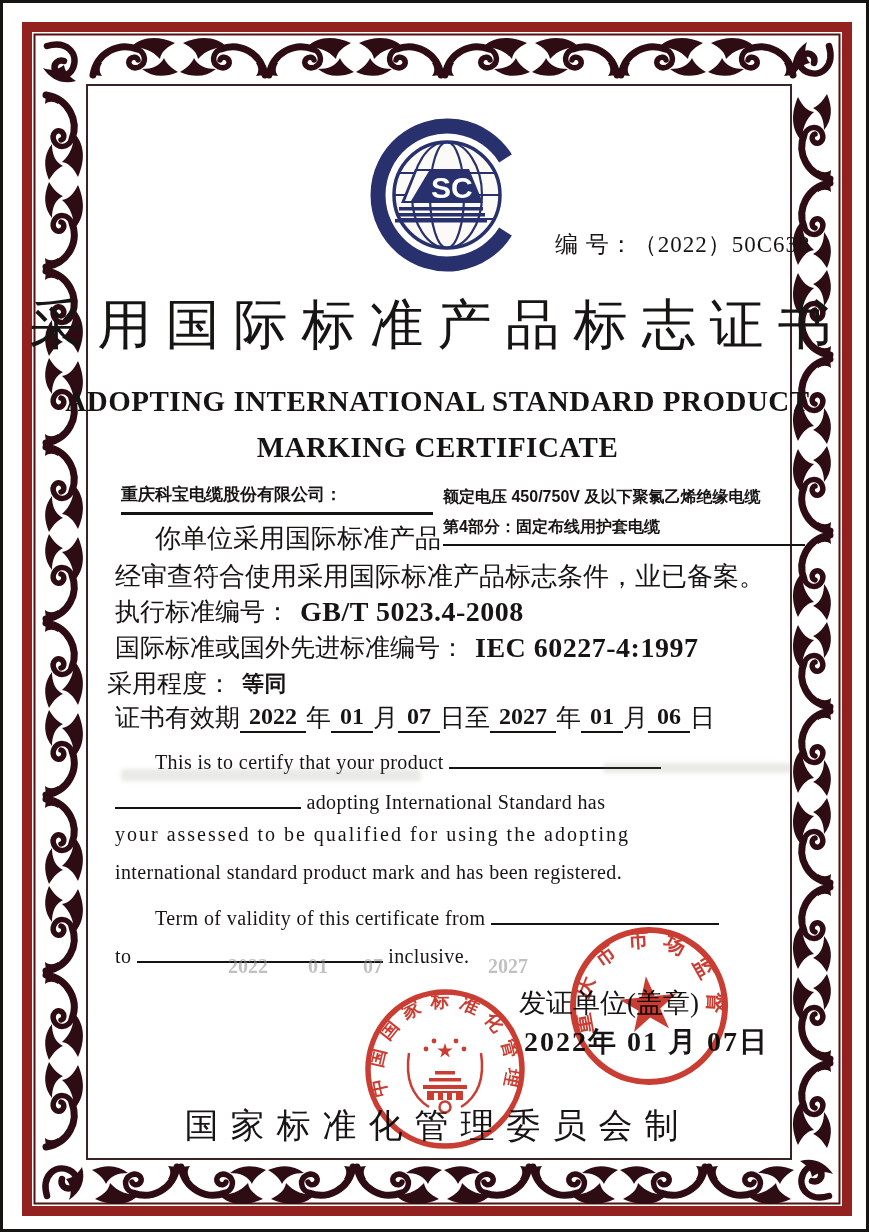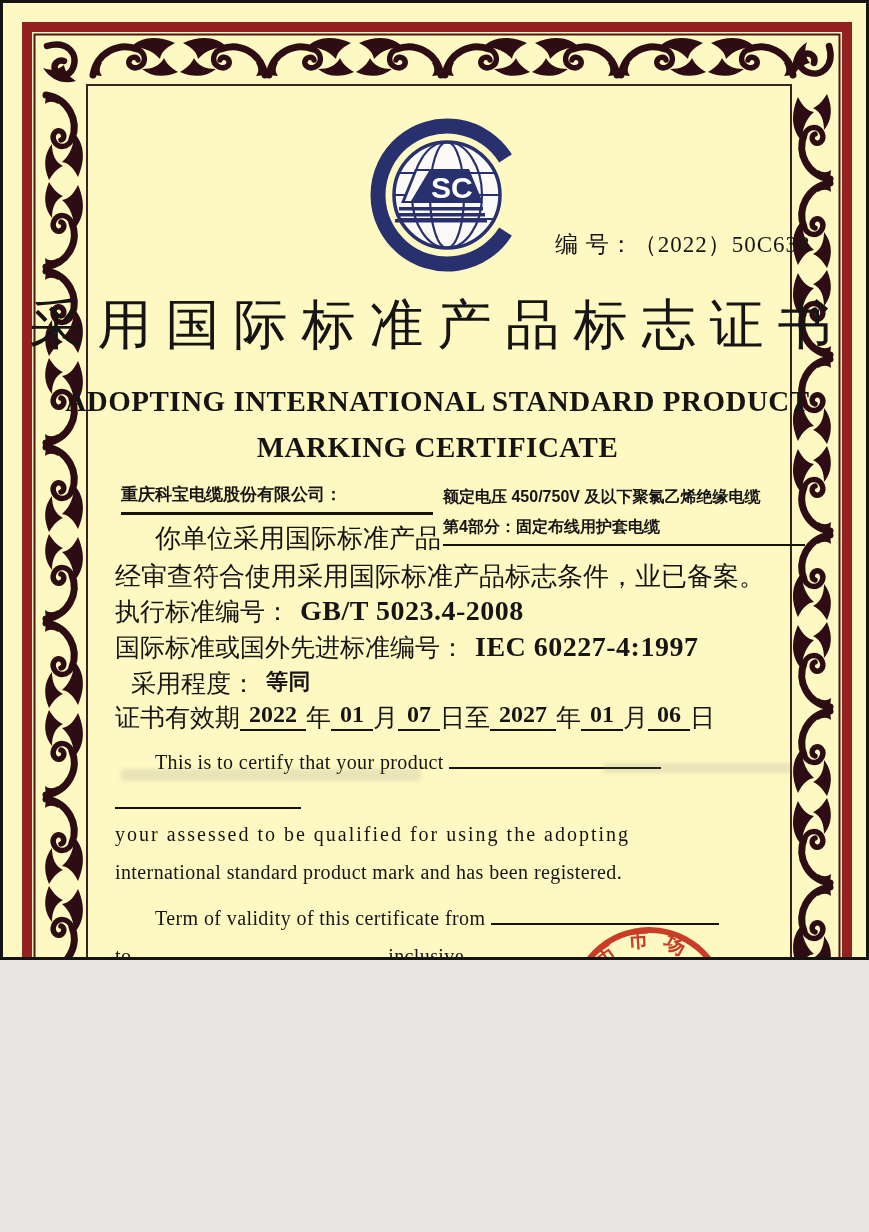--- a/index.html
+++ b/index.html
@@ -1,35 +1,35 @@
 <!DOCTYPE html>
 <html><head>
 <meta charset="utf-8">
 <style>
   html,body{margin:0;padding:0;background:#e8e6e2;}
-  .page{position:relative;width:869px;height:960px;background:#fef9c3;border:3px solid #161413;
+  .page{position:relative;width:869px;height:1232px;background:#ffffff;border:3px solid #161413;
         box-sizing:border-box;overflow:hidden;
         font-family:"Liberation Serif","DejaVu Serif",serif;color:#171513;}
   .abs{position:absolute;}
   .sans{font-family:"Liberation Sans","DejaVu Sans",sans-serif;}
   .center{left:0;width:869px;text-align:center;}
   
   .cert-number{top:226px;left:552px;font-size:23px;letter-spacing:1px;white-space:nowrap;}
   .title-cn{top:286px;font-size:54px;letter-spacing:14px;font-weight:500;white-space:nowrap;}
   .title-en{font-size:29px;letter-spacing:.5px;font-weight:600;white-space:nowrap;}
   
   .company{top:480px;left:118px;font-size:17px;font-weight:700;border-bottom:3px solid #151311;
            min-width:312px;padding-bottom:6px;font-family:"Liberation Sans","DejaVu Sans",sans-serif;}
   .prod{left:440px;width:362px;font-size:16px;font-weight:700;
         font-family:"Liberation Sans","DejaVu Sans",sans-serif;white-space:nowrap;}
   .prod1{top:484px;}
   .prod2{top:514px;border-bottom:2.5px solid #151311;padding-bottom:6px;}
   .intro{top:518px;left:152px;font-size:26px;white-space:nowrap;}
   .approval{top:556px;left:112px;font-size:26px;white-space:nowrap;}
-  .frow{display:flex;align-items:flex-start;gap:10px;white-space:nowrap;}
+  .frow{display:flex;align-items:center;gap:10px;white-space:nowrap;}
   .flabel{font-size:25px;}
   .fval{font-size:28px;font-weight:700;letter-spacing:.5px;}
   .uval{font-size:24px;font-weight:700;border-bottom:2.5px solid #151311;padding:0 9px 1px;font-family:Liberation Serif, serif;}
   .vsep{font-size:25px;}
   
   .en{font-size:20px;letter-spacing:.4px;white-space:nowrap;}
   .blank{display:inline-block;border-bottom:2.5px solid #151311;height:24px;vertical-align:baseline;}
   .ghost{color:#8e8e8e;opacity:.55;filter:blur(.5px);font-weight:700;white-space:pre;}
   .smudge{background:rgba(120,118,115,.16);filter:blur(2px);border-radius:3px;}
   
@@ -137,21 +137,21 @@
   <div class="abs approval">经审查符合使用采用国际标准产品标志条件，业已备案。</div>
 
   <div class="abs frow" style="top:592px;left:112px">
     <span class="flabel">执行标准编号：</span>
     <span class="fval">GB/T 5023.4-2008</span>
   </div>
   <div class="abs frow" style="top:628px;left:112px">
     <span class="flabel">国际标准或国外先进标准编号：</span>
     <span class="fval">IEC 60227-4:1997</span>
   </div>
-  <div class="abs frow" style="top:664px;left:128px">
+  <div class="abs frow" style="top:664px;left:104px">
     <span class="flabel">采用程度：</span>
     <span class="fval sans" style="font-size:22px">等同</span>
   </div>
 
   <div class="abs frow" style="top:698px;left:112px;gap:0">
     <span class="flabel">证书有效期</span>
     <span class="uval">2022</span>
     <span class="vsep">年</span>
     <span class="uval">01</span>
     <span class="vsep">月</span>
@@ -166,20 +166,21 @@
   </div>
 
   <div class="abs en" style="top:740px;left:152px">
     <span>This is to certify that your product</span>
     <span class="blank" style="width:212px"></span>
   </div>
   <div class="abs smudge" style="top:766px;left:118px;width:300px;height:12px"></div>
   <div class="abs smudge" style="top:760px;left:600px;width:190px;height:10px"></div>
   <div class="abs en" style="top:780px;left:112px">
     <span class="blank" style="width:186px"></span>
+    <span>adopting International Standard has</span>
   </div>
   <div class="abs en" style="top:820px;left:112px;letter-spacing:2px">your assessed to be qualified for using the adopting</div>
   <div class="abs en" style="top:858px;left:112px">international standard product mark and has been registered.</div>
   <div class="abs en" style="top:896px;left:152px">
     <span>Term of validity of this certificate from</span>
     <span class="blank" style="width:228px"></span>
   </div>
   <div class="abs en" style="top:934px;left:112px">
     <span>to</span>
     <span class="blank" style="width:246px"></span>

